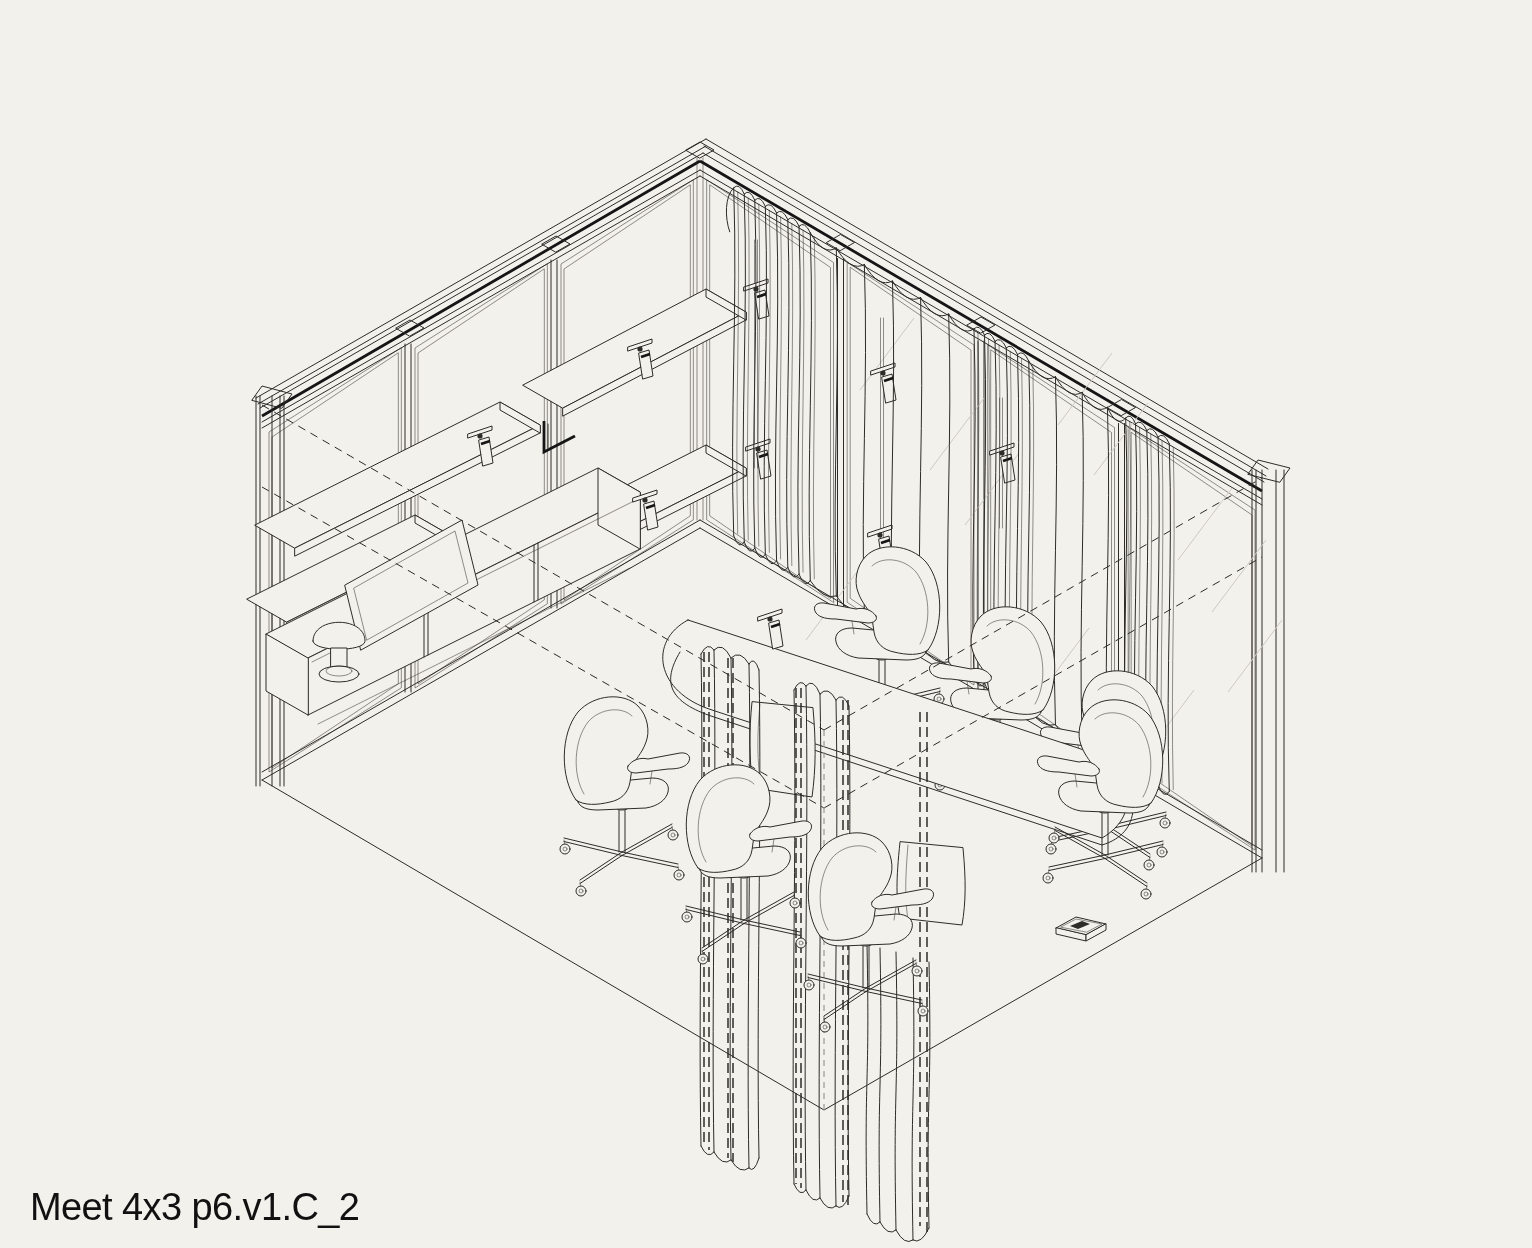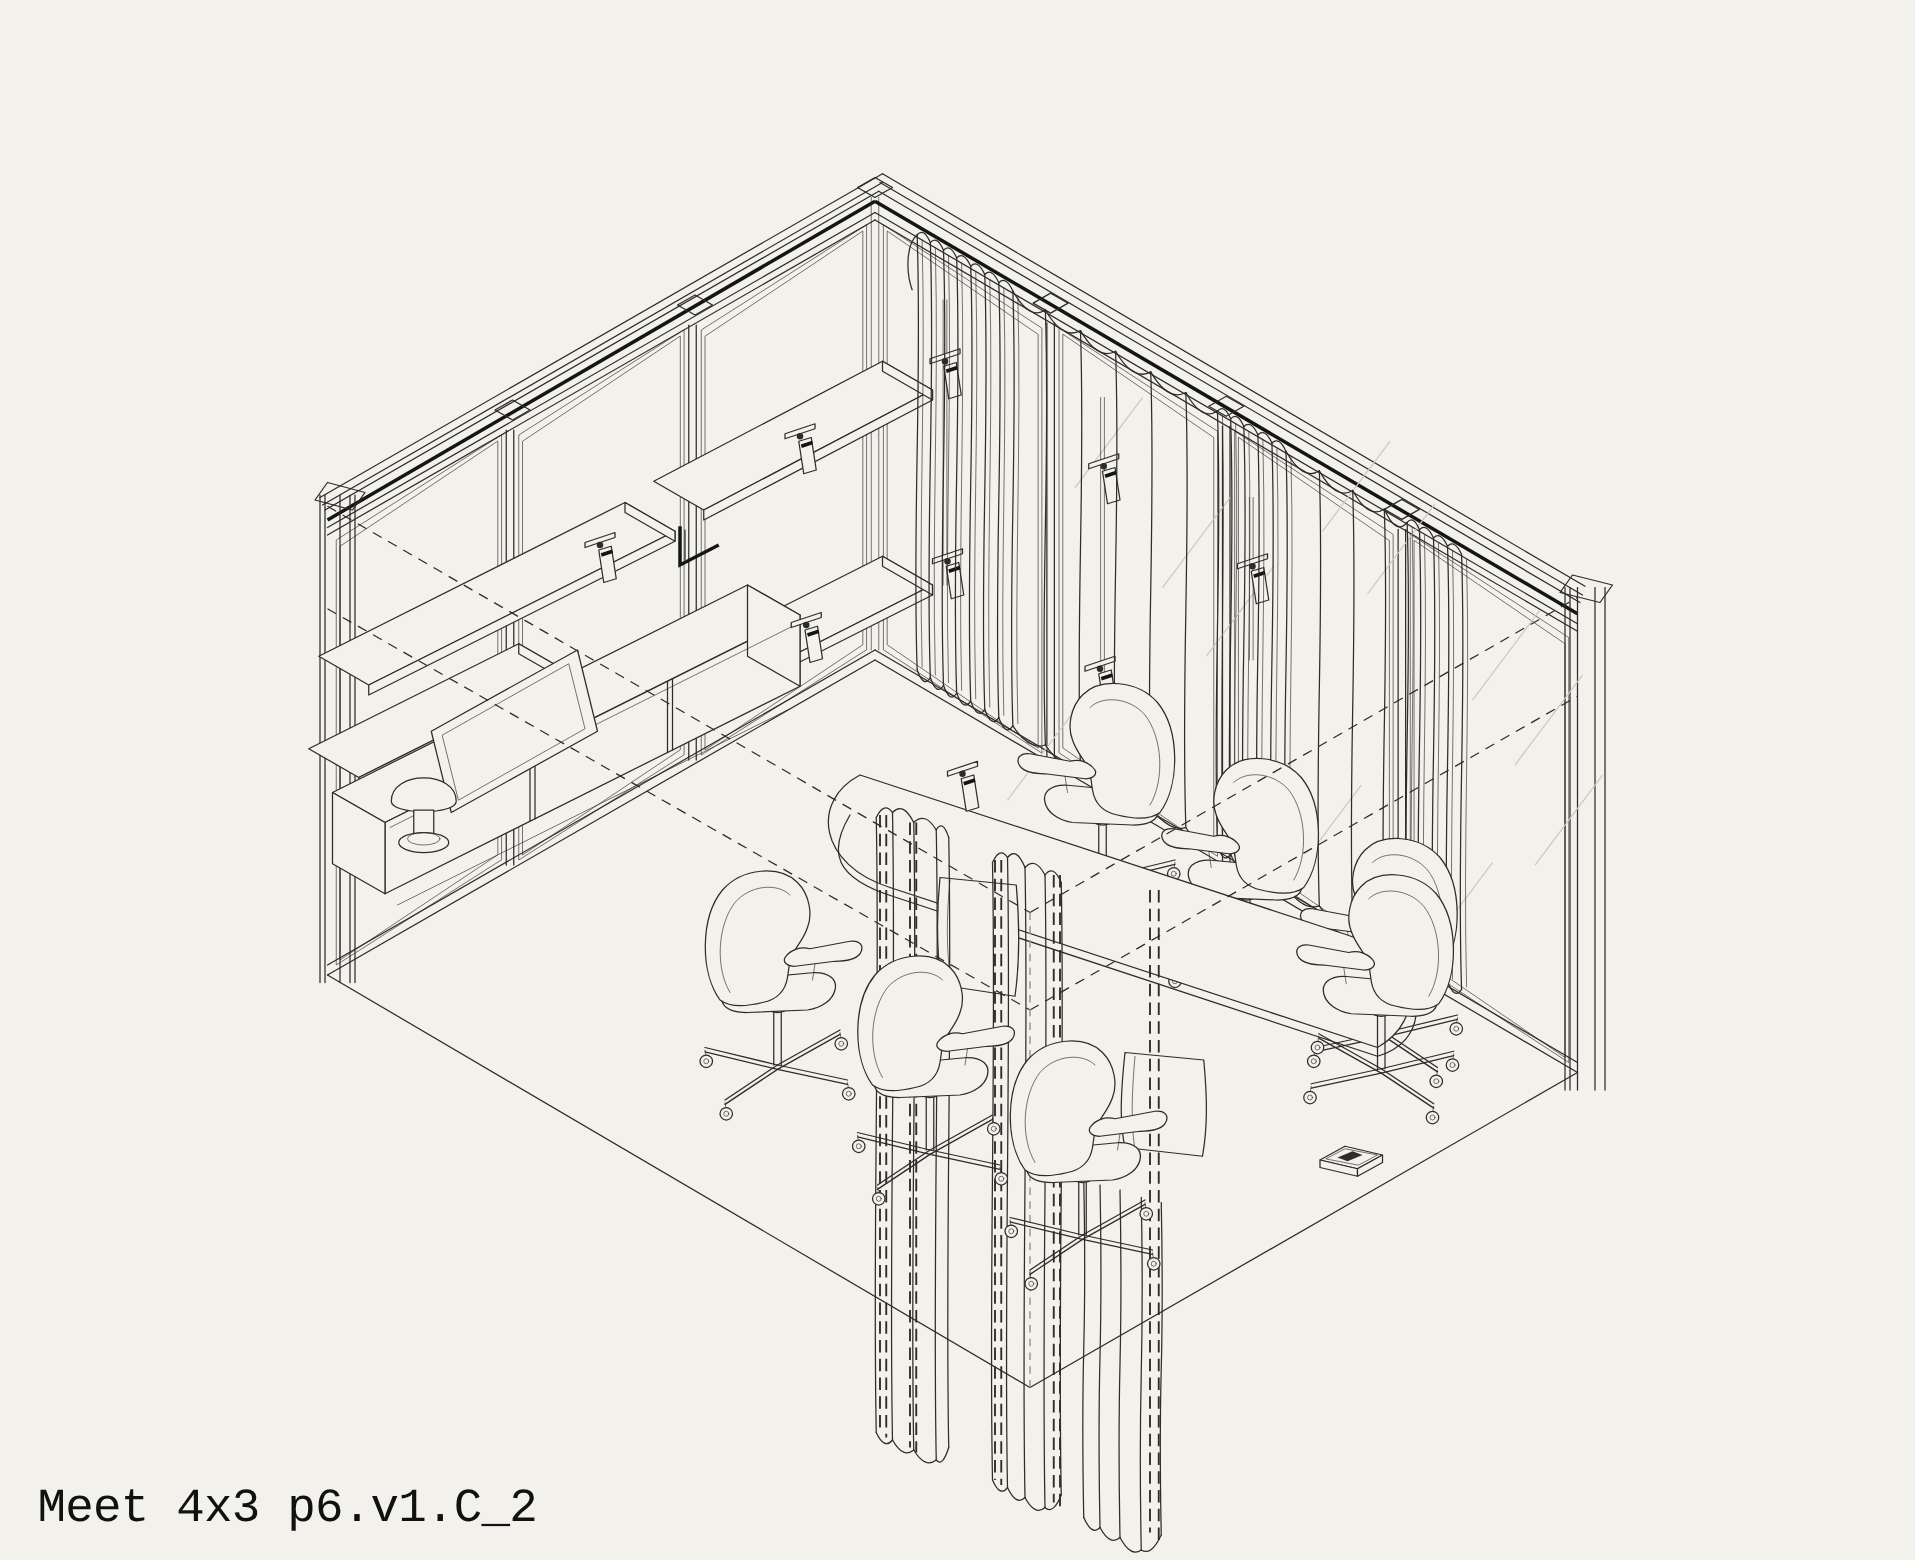--- a/index.html
+++ b/index.html
@@ -13,21 +13,21 @@
   .lt{stroke:var(--line);stroke-width:.65;fill:none;opacity:.8;stroke-linecap:round;}
   .lk{stroke:var(--dark);stroke-width:2.8;fill:none;stroke-linecap:butt;}
   .fl{fill:var(--bg);stroke:var(--line);stroke-width:1;stroke-linecap:round;stroke-linejoin:round;}
   .fd{fill:var(--line);stroke:none;}
   .rf{stroke:var(--refl);stroke-width:1;fill:none;}
   .dsh{stroke:var(--line);stroke-width:1;fill:none;stroke-dasharray:8 6;}
   .dshb{stroke:var(--line);stroke-width:1.5;fill:none;stroke-dasharray:10 5;}
   .dshg{stroke:var(--gray);stroke-width:1.2;fill:none;stroke-dasharray:6 5;}
   .title{
     position:absolute;left:30px;top:1186px;font-size:38px;font-weight:500;
-    letter-spacing:-0.6px;color:var(--txt);font-family:Liberation Mono, monospace;
+    letter-spacing:-0.6px;color:var(--txt);
   }
 </style>
 </head>
 <body>
 
 <div id="stage">
   <svg id="iso" viewBox="0 0 1532 1248" aria-hidden="true">
       <g>
         <path d="M262,780 L824,1110 L1262,858" class="ln"></path>
       </g>

